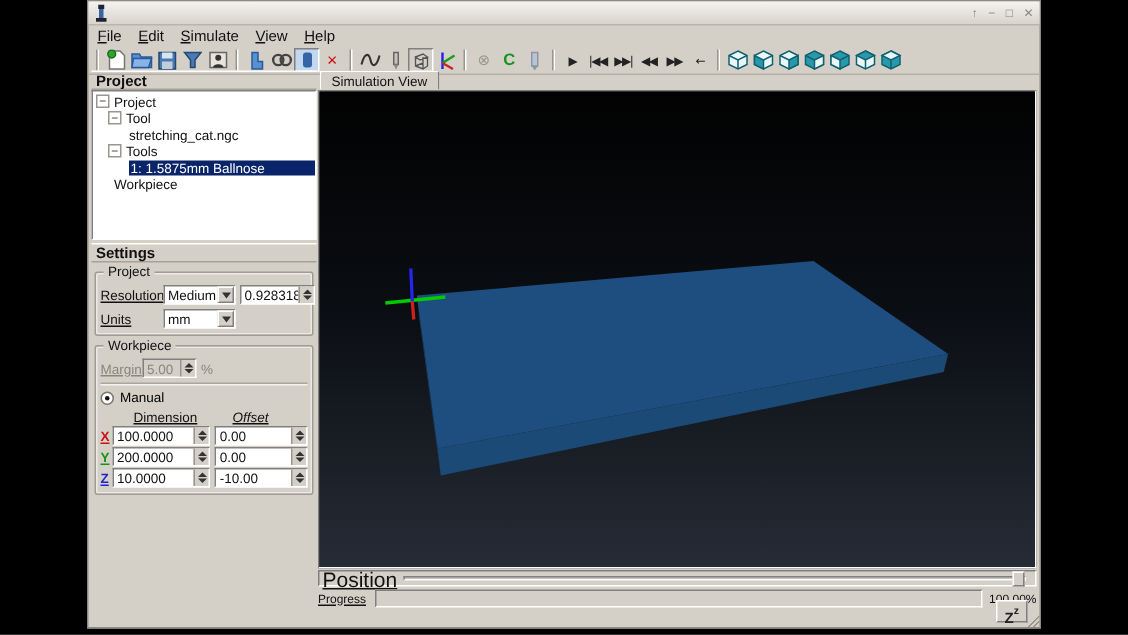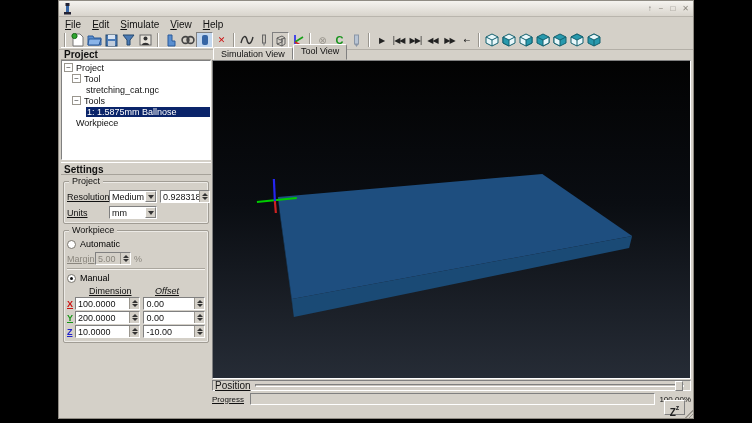--- a/index.html
+++ b/index.html
@@ -76,32 +76,32 @@
     background:#fff; margin-right:4px; flex:0 0 auto; position:relative; }
   .radio.on::after { content:""; position:absolute; left:2px; top:2px; width:3px;
     height:3px; border-radius:50%; background:#111; }
   .hsep { border-top:1px solid #aaa69e; border-bottom:1px solid #f5f3ef; margin:3px 0; }
   .axhdr { font-size:9px; text-decoration:underline; color:#111; }
   .ax { width:8px; font-size:9px; font-weight:bold; text-decoration:underline; }
   .ax-x { color:#cc1111; } .ax-y { color:#149414; } .ax-z { color:#2222cc; }
 
   
   #main { position:absolute; left:153px; top:46px; right:2px; bottom:2px; }
-  .tabs { display:flex; height:13px; padding-left:1px; align-items:flex-end; }
+  .tabs { display:flex; height:13px; padding-left:1px; align-items:flex-start;flex-direction:column; }
   .tab { font-size:9px; color:#111; padding:1px 7px 0; height:13px;
     border:1px solid; border-color:#fff #808080 transparent #fff;
     border-radius:2px 2px 0 0; background:#d4d0c8; }
   .tab.inactive { height:16px; background:#ccc8c0; }
   .viewport { position:relative; height:319px; border:1px solid;
     border-color:#808080 #fff #fff #808080; background:#000; }
   .viewport svg { display:block; width:100%; height:100%; }
 
   .posrow { display:flex; align-items:center; height:11px; margin-top:1px;
     border:1px solid; border-color:#808080 #fff #fff #808080; padding:0 2px; }
-  .posrow .lbl { font-size:10px; }
+  .posrow .lbl { font-size:14px; }
   .groove { flex:1; height:3px; margin:0 4px; border:1px solid;
     border-color:#808080 #fff #fff #808080; background:#c8c4bc; position:relative; }
   .slider-handle { position:absolute; right:0; top:-4px; width:8px; height:10px;
     background:#d4d0c8; border:1px solid; border-color:#fff #808080 #808080 #fff; }
   .progrow { display:flex; align-items:center; height:14px; margin-top:1px; font-size:8px; }
   .pbar { width:406px; height:12px; margin:0 4px 0 6px; border:1px solid;
     border-color:#808080 #fff #fff #808080; padding:1px;
     background:#d4d0c8; }
   .pfill { height:100%; width:100%;
     background:repeating-linear-gradient(90deg,#1a1a86 0 4px,#d4d0c8 4px 6px); }
@@ -355,24 +355,20 @@
             <span class="val">mm</span>
             <span class="drop">
                 <i></i>
               </span>
           </span>
         </div>
       </div>
 
       <div class="group">
         <span class="legend">Workpiece</span>
-        <div class="srow">
-          <span class="radio"></span>
-          <span>Automatic</span>
-        </div>
         <div class="srow">
           <span class="lbl dis" style="width:28px;">Margin</span>
           <span class="field dis" style="width:36px;">
             <span class="val">5.00</span>
             <span class="spn">
                 <i class="u"></i>
                 <i class="d"></i>
               </span>
           </span>
           <span style="margin-left:3px; color:#8a867e;">%</span>

